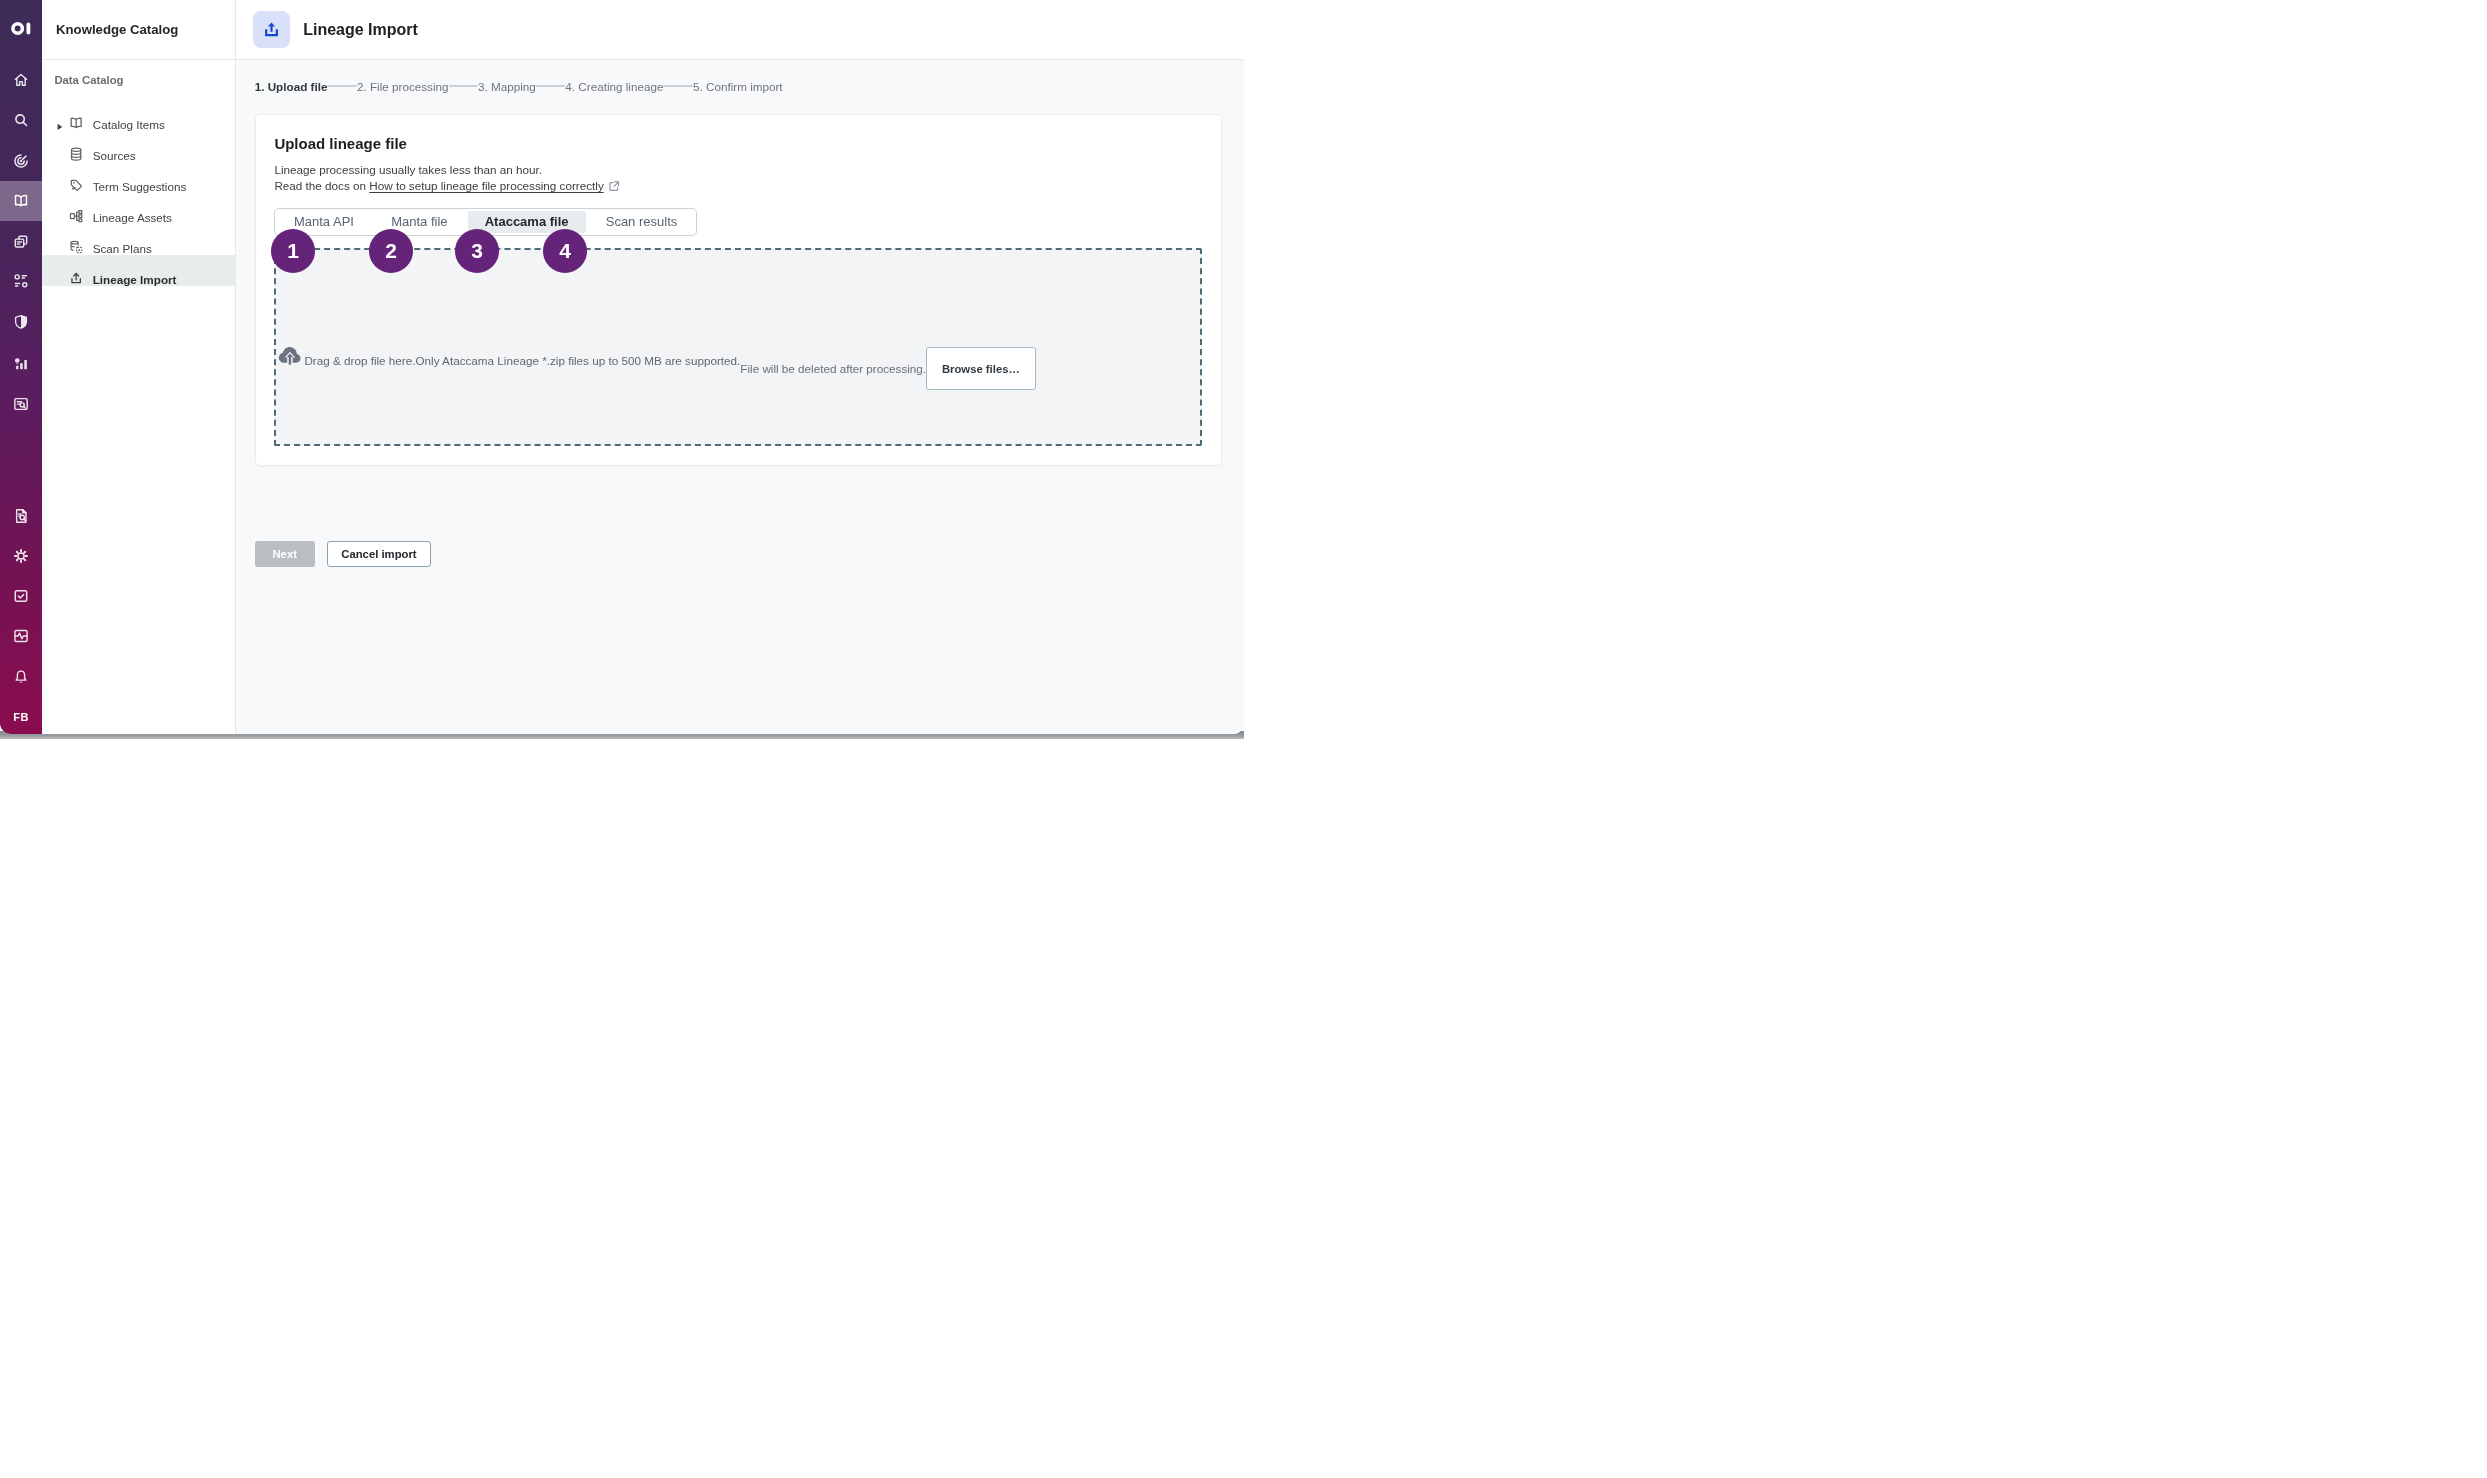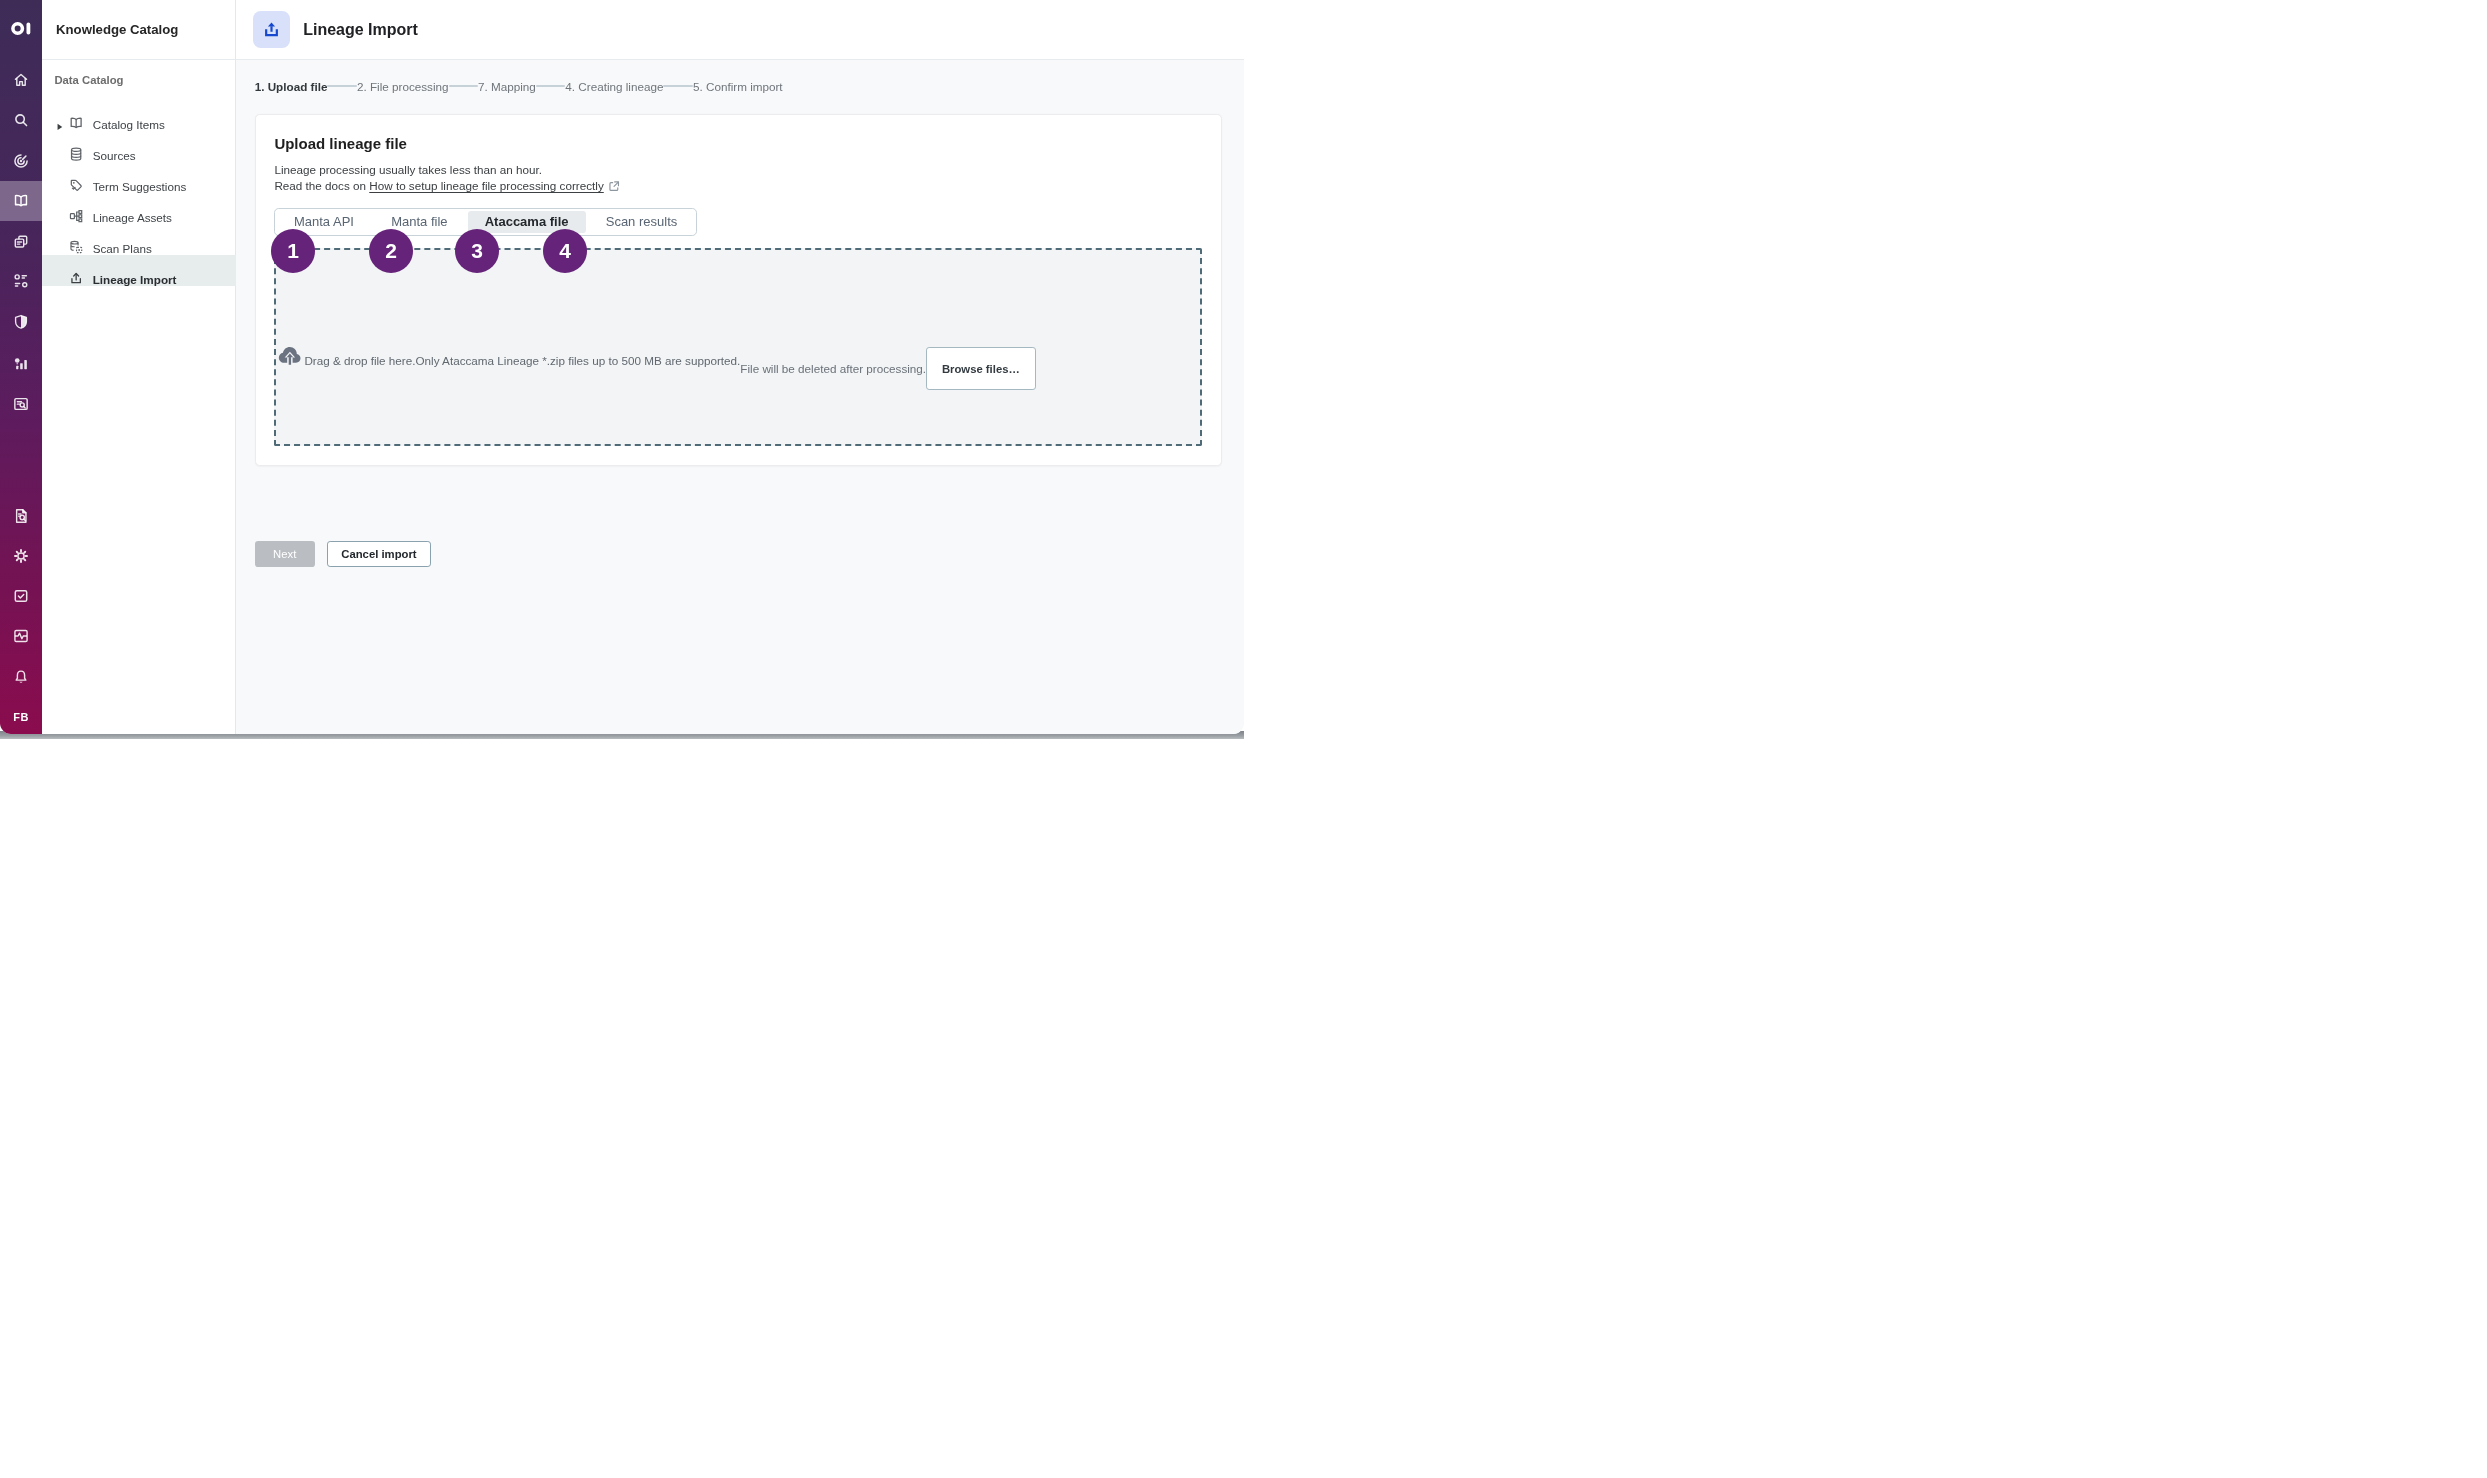--- a/index.html
+++ b/index.html
@@ -83,21 +83,21 @@
     border:0.8px solid #a4b8c1; border-radius:3.1px; font-size:11.3px; font-weight:bold;
     color:#333b41; cursor:pointer; font-family:inherit; }
 
   
   .badge { position:absolute; width:44px; height:44px; border-radius:50%;
     background:#65247a; color:#fff; font-size:21px; font-weight:bold;
     display:flex; align-items:center; justify-content:center; cursor:pointer; }
 
   
   .actions { position:absolute; left:18.7px; top:481px; display:flex; gap:12.4px; }
-  .btn-next { width:60px; height:26px; background:#babec2; color:#fff; font-weight:normal;
+  .btn-next { width:60px; height:26px; background:#babec2; color:#fff; font-weight:bold;
     font-size:11.3px; border:none; border-radius:3.1px; font-family:inherit; }
   .btn-cancel { height:26px; padding:0 13.2px; background:#fff; color:#23282d; font-weight:bold;
     font-size:11.3px; border:0.8px solid #8aa2ae; border-radius:3.1px; cursor:pointer; font-family:inherit; }
 </style>
 </head>
 <body>
 
 <div id="stage">
   <div id="bottom-strip"></div>
   <div id="app">
@@ -322,21 +322,21 @@
         <h1 class="h-title">Lineage Import</h1>
       </div>
 
       <div class="content">
 
         <div class="stepper">
           <span class="step active">1. Upload file</span>
           <span class="connector"></span>
           <span class="step">2. File processing</span>
           <span class="connector"></span>
-          <span class="step">7. Mapping</span>
+          <span class="step">3. Mapping</span>
           <span class="connector"></span>
           <span class="step">4. Creating lineage</span>
           <span class="connector"></span>
           <span class="step">5. Confirm import</span>
         </div>
 
         <div class="card">
           <h2>Upload lineage file</h2>
           <div class="desc">Lineage processing usually takes less than an hour.</div>
           <div class="desc"><span>Read the docs on </span><span class="doc-link">How to setup lineage file processing correctly</span><span class="ext-ic">

